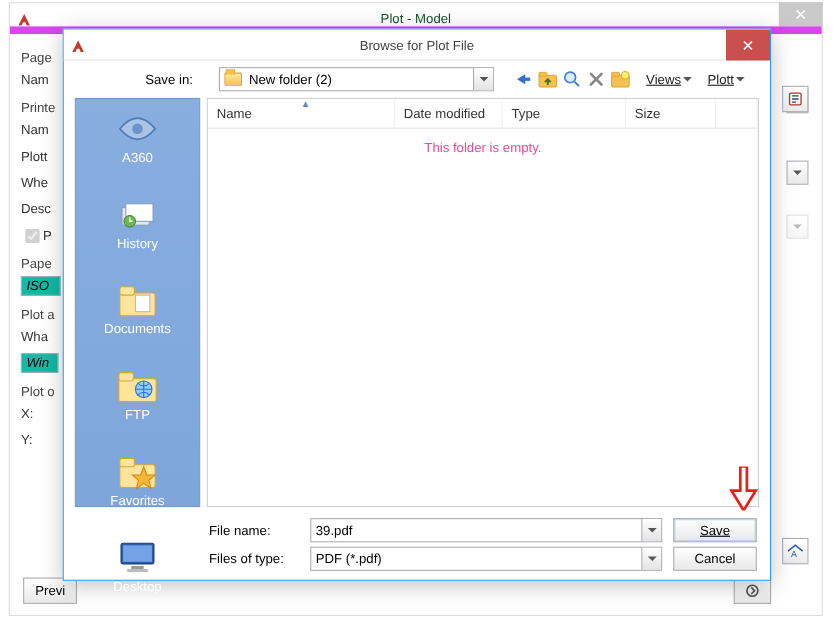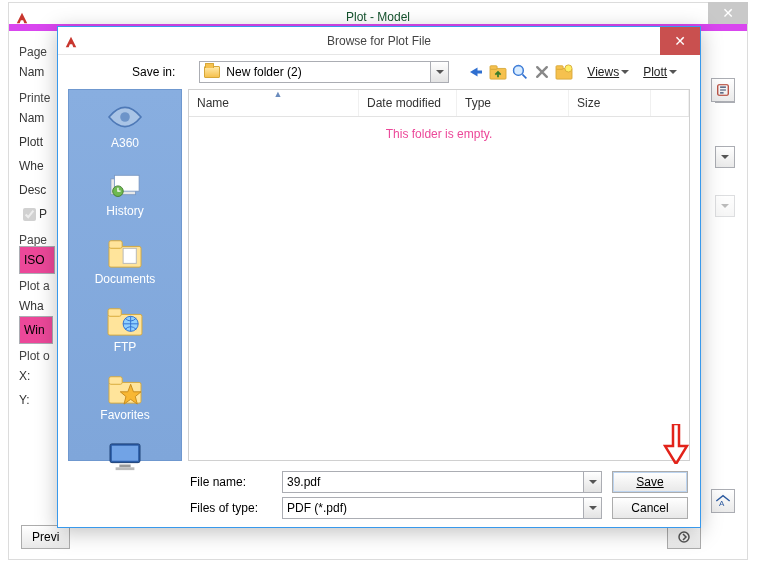--- a/index.html
+++ b/index.html
@@ -7,21 +7,21 @@
 
 
 .plot-window { position:absolute; left:8px; top:2px; width:740px; height:558px; border:1px solid #dcdcdc; background:#fff; }
 .plot-title { height:28px; line-height:28px; text-align:center; color:#14532d; position:relative; border-bottom:7px solid #d946ef; }
 .plot-title .logo { position:absolute; left:6px; top:4px; }
 .plot-close { position:absolute; right:-1px; top:-1px; width:40px; height:22px; background:#c9c9c9; color:#fff; text-align:center; line-height:22px; font-size:14px; }
 .plot-body { padding:6px 10px; color:#333; }
 .field { height:22px; display:flex; align-items:center; margin:2px 0; }
 .field label { width:44px; }
 .group-title { color:#444; margin-top:8px; }
-select.frag, input.frag { height:28px; border:1px solid #abadb3; background:#ec4899; padding:0 4px; }
+select.frag, input.frag { height:18px; border:1px solid #abadb3; background:#14b8a6; padding:0 4px;font-style:italic; }
 .paper-sel { width:36px; }
 .scale-sel { width:34px; }
 .frag-input { width:34px; }
 .dd-btn { width:20px; height:22px; border:1px solid #abadb3; background:linear-gradient(#fff,#e9e9e9); display:inline-flex; align-items:center; justify-content:center; }
 .bottom-btn { height:24px; border:1px solid #acacac; background:linear-gradient(#fff,#e8e8e8); padding:0 10px; display:inline-flex; align-items:center; }
 .right-icon-btn { position:absolute; right:12px; width:24px; height:24px; border:1px solid #abadb3; background:linear-gradient(#fff,#eaeaea); display:flex; align-items:center; justify-content:center; }
 
 
 .modal { position:absolute; left:57px; top:26px; width:644px; height:502px; background:#fff; border:1px solid #3899ec; box-shadow:0 4px 20px rgba(0,0,0,0.25); }
 .modal-title { height:28px; line-height:28px; text-align:center; background:#fff; color:#444; border-bottom:1px solid #e6e6e6; position:relative; }
@@ -30,21 +30,21 @@
 
 .toolbar { display:flex; align-items:center; padding:6px 10px; gap:6px; }
 .toolbar .lbl { margin-left:64px; margin-right:18px; }
 .save-dd { flex:0 0 250px; height:22px; border:1px solid #abadb3; display:flex; align-items:center; background:#fff; padding:0 4px; position:relative; }
 .save-dd-btn { position:absolute; right:0; top:0; width:18px; height:20px; border-left:1px solid #abadb3; background:linear-gradient(#fff,#e3e3e3); display:flex; align-items:center; justify-content:center; }
 .tb-icons { display:flex; gap:4px; margin-left:12px; }
 .tb-link { color:#222; margin-left:8px; display:flex; align-items:center; gap:2px; }
 .small-tri { width:0; height:0; border-left:4px solid transparent; border-right:4px solid transparent; border-top:4px solid #555; display:inline-block; }
 
 .modal-body { display:flex; height:372px; }
-.sidebar { width:114px; margin:0 0 0 10px; background:linear-gradient(#88aee0,#7fa6da); border:1px solid #6f98cf; display:flex; flex-direction:column; align-items:center; padding:8px 0; gap:12px; }
+.sidebar { width:114px; margin:0 0 0 10px; background:linear-gradient(#88aee0,#7fa6da); border:1px solid #6f98cf; display:flex; flex-direction:column; align-items:center; padding:8px 0; gap:22px; }
 .sb-item { width:100%; text-align:center; color:#fff; font-size:11px; padding:2px 0 4px; }
 .sb-icon { width:40px; height:34px; margin:0 auto 2px; display:flex; align-items:center; justify-content:center; }
 
 .listing { flex:1; margin:0 10px 0 6px; border:1px solid #d0d0d0; background:#fff; display:flex; flex-direction:column; }
 .list-header { display:flex; border-bottom:1px solid #e3e3e3; background:#fff; }
 .list-header div { padding:6px 8px; color:#333; border-right:1px solid #f0f0f0; }
 .lh-name { width:170px; position:relative; }
 .lh-name .sort { color:#6a8bbd; position:absolute; left:50%; top:-1px; font-size:9px; }
 .lh-date { width:98px; }
 .lh-type { width:112px; }

